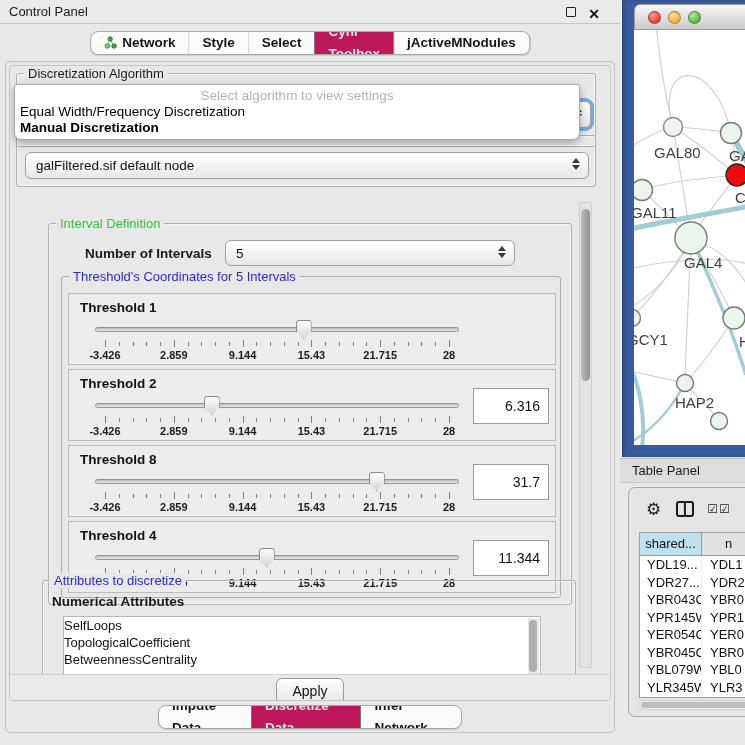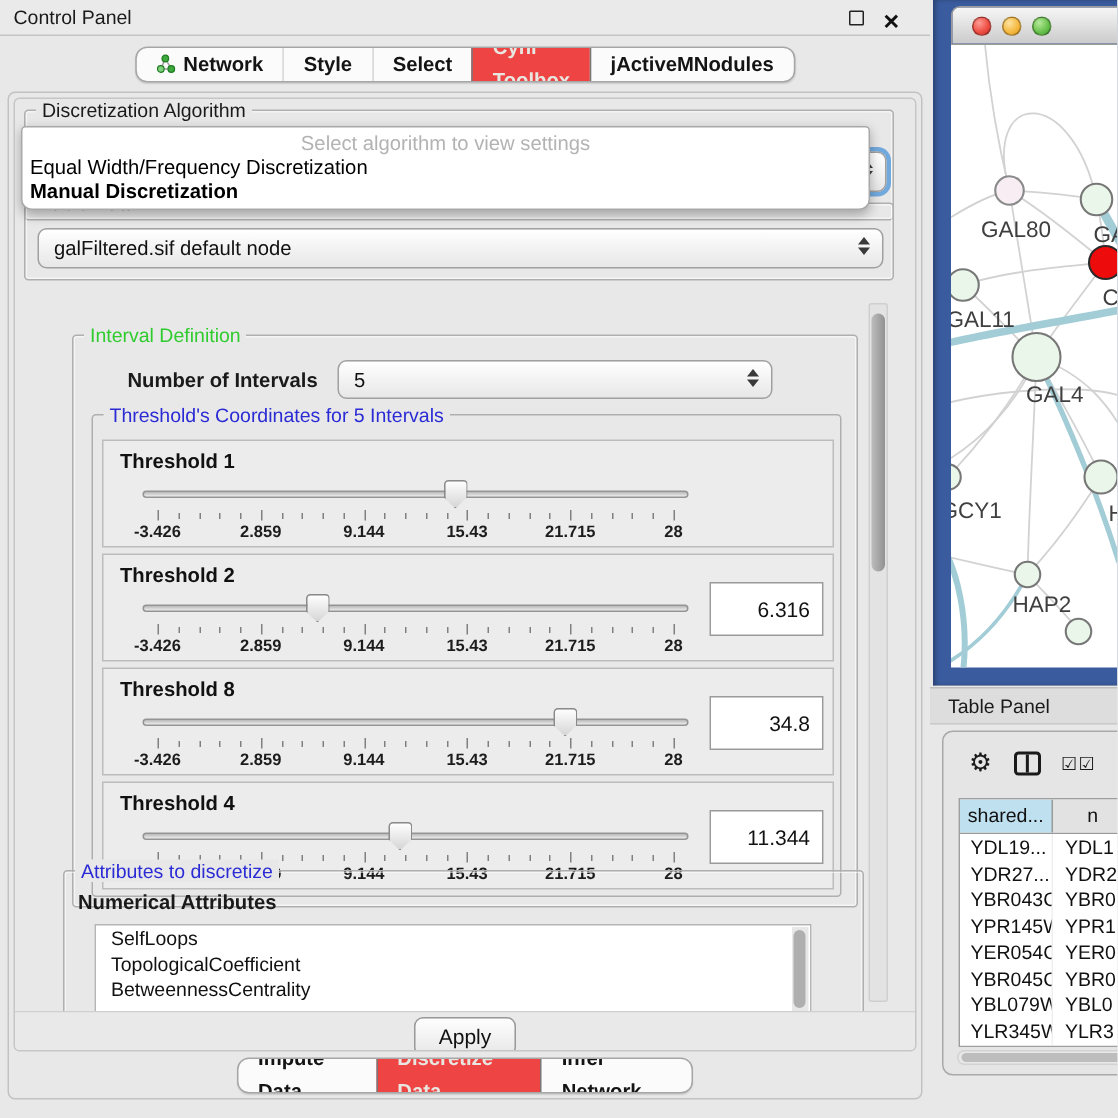--- a/index.html
+++ b/index.html
@@ -9,21 +9,21 @@
   
   .cp { position:absolute; left:0; top:0; width:620px; height:745px; background:#E8E8E8; }
   .cp-titlebar { position:relative; height:24px; background:#EAEAEA; border-bottom:1px solid #C4C4C4; line-height:24px; padding-left:9px; font-size:13px; color:#1a1a1a; }
   .float-ic { position:absolute; right:44px; top:7px; width:10px; height:10px; border:1.6px solid #222; border-radius:1px; }
   .close-ic { position:absolute; right:20px; top:2px; font-size:14px; font-weight:bold; color:#111; }
 
   .tabstrip { position:absolute; display:flex; height:24px; background:#FBFBFB; border:1px solid #A6A6A6; border-radius:8px; overflow:hidden; box-shadow:0 1px 1px rgba(0,0,0,0.12); }
   .top-strip { top:31px; left:310px; transform:translateX(-50%); }
   .tab { display:flex; align-items:center; gap:5px; padding:0 13px; font-size:13.5px; font-weight:600; color:#141414; border-left:1px solid #D4D4D4; line-height:22px; }
   .tab:first-child { border-left:none; }
-  .tab.selected { background:#ef4444; color:#E8E6E1; border-left-color:#777777; }
+  .tab.selected { background:#be185d; color:#E8E6E1; border-left-color:#777777; }
   .tab.selected + .tab { border-left-color:#777777; }
   .tab-icon svg { display:block; }
 
   .outer-panel { position:absolute; left:5px; top:61px; width:610px; height:672px; border:1px solid #C2C2C2; border-radius:5px; background:#E8E8E8; }
   .inner-panel { position:absolute; left:3px; top:3px; width:602px; height:636px; border:1px solid #C6C6C6; border-radius:4px; background:#E8E8E8; overflow:hidden; }
 
   .group { position:absolute; border:1px solid #AFAFAF; border-radius:3px; box-shadow:inset 0 0 0 1px rgba(255,255,255,0.55); }
   .group-title { position:absolute; top:-8px; left:7px; background:#E8E8E8; padding:0 4px; font-size:13px; white-space:nowrap; }
   .gt-black { color:#1a1a1a; }
   .gt-green { color:#2FCB2F; }
@@ -61,21 +61,21 @@
   .ticks { position:absolute; left:0; right:0; top:0; height:44px; }
   .tick { position:absolute; width:1px; background:#808080; }
   .tick.minor { top:22px; height:4px; }
   .tick.major { top:20px; height:7px; }
   .tick-label { position:absolute; top:29px; transform:translateX(-50%); font-size:11px; font-weight:bold; color:#1c1c1c; white-space:nowrap; }
   .val-box { position:absolute; left:404px; top:18px; width:76px; height:36px; background:#FFFFFF; border:1px solid #9A9A9A; line-height:34px; text-align:right; padding-right:8px; font-size:14px; color:#111; }
 
   .attr-group { left:32px; top:514px; width:534px; height:120px; }
   .attr-sub { position:absolute; left:9px; top:13px; font-weight:bold; font-size:13.5px; }
   .attr-list { position:absolute; left:20px; top:35px; width:478px; height:80px; background:#FFFFFF; border:1px solid #B5B5B5; overflow:hidden; }
-  .attr-item { padding-left:10px; font-size:13px; line-height:17px; color:#111; }
+  .attr-item { font-size:13px; line-height:17px; color:#111; }
   .attr-scroll { position:absolute; right:1px; top:1px; width:11px; height:60px; background:#E7E7E7; }
   .attr-scroll .thumb { position:absolute; left:1px; top:2px; width:8px; height:52px; border-radius:4px; background:#AFAFAF; }
 
   .apply-row { position:absolute; left:0; top:608px; width:100%; height:28px; background:#E9E9E9; border-top:1px solid #D0D0D0; border-radius:0 0 4px 4px; z-index:20; text-align:center; }
   .apply-btn { margin-top:3px; width:68px; height:26px; border:1px solid #999999; border-radius:6px; background:linear-gradient(#FEFEFE,#E7E7E7); font-family:"Liberation Sans",sans-serif; font-size:14px; color:#111; }
 
   .bottom-strip { top:643px; left:50%; transform:translateX(-50%); position:absolute; }
 
   
   .net-window { position:absolute; left:622px; top:0; width:123px; height:457px; background:#3A5C9E; box-shadow:inset 2px 0 3px rgba(0,0,0,0.25); }
@@ -306,21 +306,21 @@
                     <span class="tick-label" style="left: calc(80% - 6px);">21.715</span>
                     <span class="tick minor" style="left: calc(84% - 6.8px);"></span>
                     <span class="tick minor" style="left: calc(88% - 7.6px);"></span>
                     <span class="tick minor" style="left: calc(92% - 8.4px);"></span>
                     <span class="tick minor" style="left: calc(96% - 9.2px);"></span>
                     <span class="tick major" style="left: calc(100% - 10px);"></span>
                     <span class="tick-label" style="left: calc(100% - 10px);">28</span>
                   </div>
                   <div class="handle" style="left: calc(78.9983% - 13.7997px);"></div>
                 </div>
-                <div class="val-box">34.8</div>
+                <div class="val-box">31.7</div>
               </div>
               <div class="th-panel" style="top: 244px;">
                 <div class="th-label">Threshold 4</div>
                 <div class="slider-zone">
                   <div class="track"></div>
                   <div class="ticks">
                     <span class="tick major" style="left: calc(0% + 10px);"></span>
                     <span class="tick-label" style="left: calc(0% + 10px);">-3.426</span>
                     <span class="tick minor" style="left: calc(4% + 9.2px);"></span>
                     <span class="tick minor" style="left: calc(8% + 8.4px);"></span>

